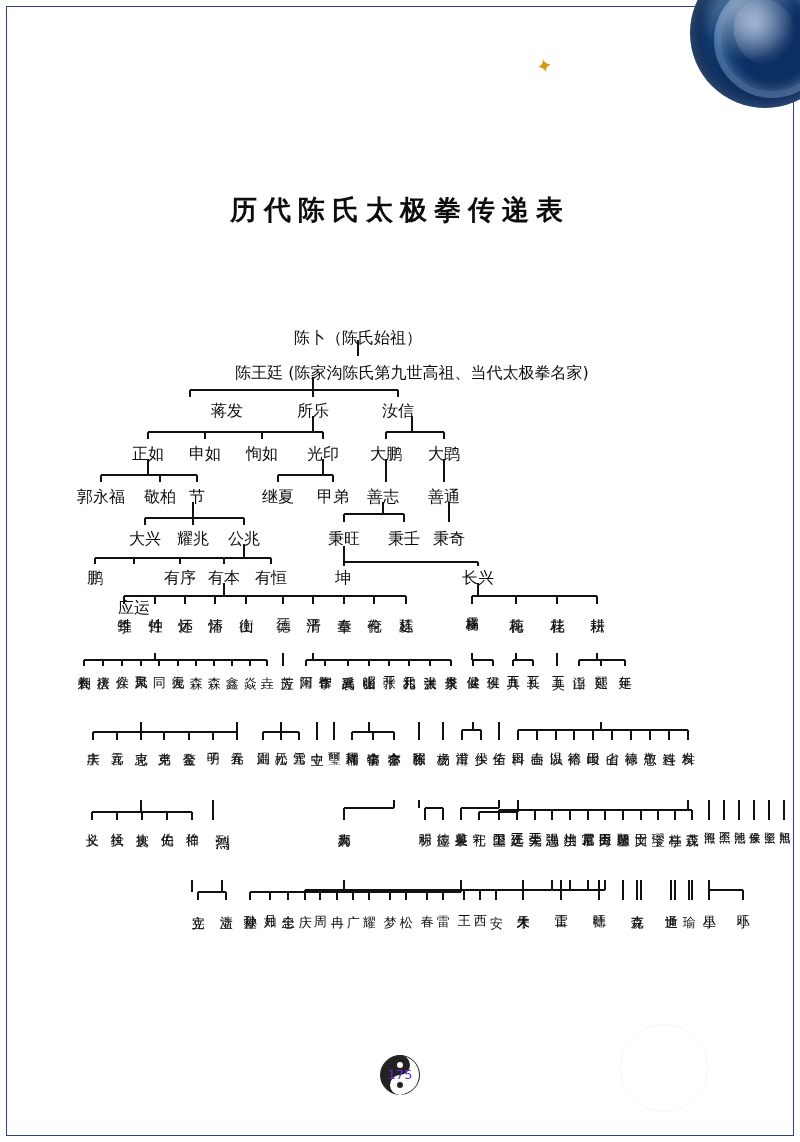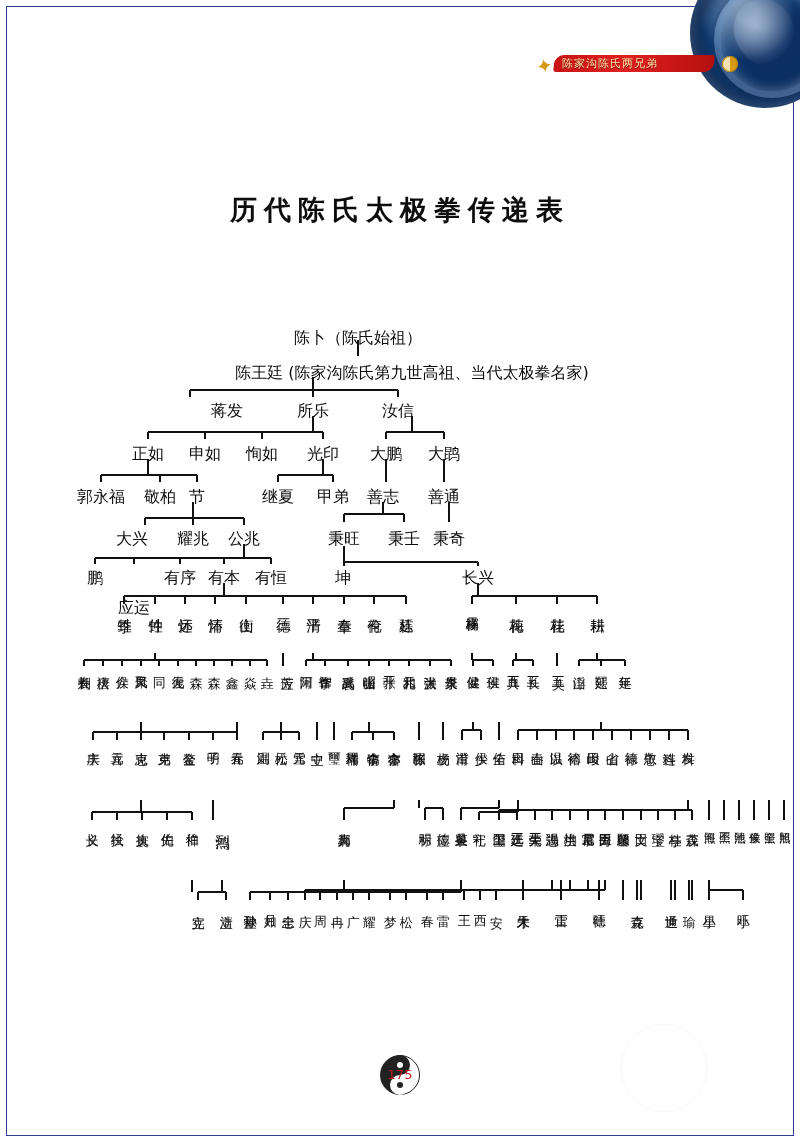--- a/index.html
+++ b/index.html
@@ -111,42 +111,37 @@
   }
   .taiji-page .d1 { left:25%; top:0; background:#222; }
   .taiji-page .d2 { left:25%; top:50%; background:#fff; }
   .taiji-page .e1, .taiji-page .e2 {
     position:absolute; width:16%; height:16%; border-radius:50%;
   }
   .taiji-page .e1 { left:42%; top:17%; background:#fff; }
   .taiji-page .e2 { left:42%; top:67%; background:#222; }
   .page-num {
     position:absolute; left:50%; top:50%; transform:translate(-50%,-54%);
-    font-size:13px; color:#b91c1c; font-family:"DejaVu Sans", sans-serif;
+    font-size:13px; color:#6d28d9; font-family:"DejaVu Sans", sans-serif;
     z-index:4; background:transparent;
   }
   .watermark {
     position:absolute; right:92px; bottom:30px; width:86px; height:86px;
     border-radius:50%; border:1px solid #eeeeee; opacity:.55;
   }
 </style>
 </head>
 <body>
 
 <div class="page-border"></div>
 
 <div class="header-orn">
   <div class="dragon-medallion"></div>
   <div class="logo-block">
     <span class="logo-mark">✦</span>
-    <div class="logo-sub-wrap">
-      <div class="logo-ribbon"></div>
-      <div class="logo-sub">陈家沟陈氏两兄弟</div>
-      <div class="logo-taiji"></div>
-    </div>
   </div>
 </div>
 
 <div class="page-title">历代陈氏太极拳传递表</div>
 
 <div class="tree">
   <svg viewBox="0 0 800 1142">
     <g stroke="#111" stroke-width="1.6" fill="none" shape-rendering="crispEdges">
 
       <path d="M358 340 L358 356"></path>
@@ -241,21 +236,21 @@
       <div class="node h big" style="left: 323px; top: 446px;">光印</div>
       <div class="node h big" style="left: 386px; top: 446px;">大鹏</div>
       <div class="node h big" style="left: 444px; top: 446px;">大鹍</div>
       <div class="node h big" style="left: 101px; top: 489px;">郭永福</div>
       <div class="node h big" style="left: 160px; top: 489px;">敬柏</div>
       <div class="node h big" style="left: 197px; top: 489px;">节</div>
       <div class="node h big" style="left: 278px; top: 489px;">继夏</div>
       <div class="node h big" style="left: 333px; top: 489px;">甲弟</div>
       <div class="node h big" style="left: 383px; top: 489px;">善志</div>
       <div class="node h big" style="left: 444px; top: 489px;">善通</div>
-      <div class="node h big" style="left: 132px; top: 531px;">大兴</div>
+      <div class="node h big" style="left: 145px; top: 531px;">大兴</div>
       <div class="node h big" style="left: 193px; top: 531px;">耀兆</div>
       <div class="node h big" style="left: 244px; top: 531px;">公兆</div>
       <div class="node h big" style="left: 344px; top: 531px;">秉旺</div>
       <div class="node h big" style="left: 404px; top: 531px;">秉壬</div>
       <div class="node h big" style="left: 449px; top: 531px;">秉奇</div>
       <div class="node h big" style="left: 95px; top: 570px;">鹏</div>
       <div class="node h big" style="left: 134px; top: 600px;">应运</div>
       <div class="node h big" style="left: 180px; top: 570px;">有序</div>
       <div class="node h big" style="left: 224px; top: 570px;">有本</div>
       <div class="node h big" style="left: 271px; top: 570px;">有恒</div>

